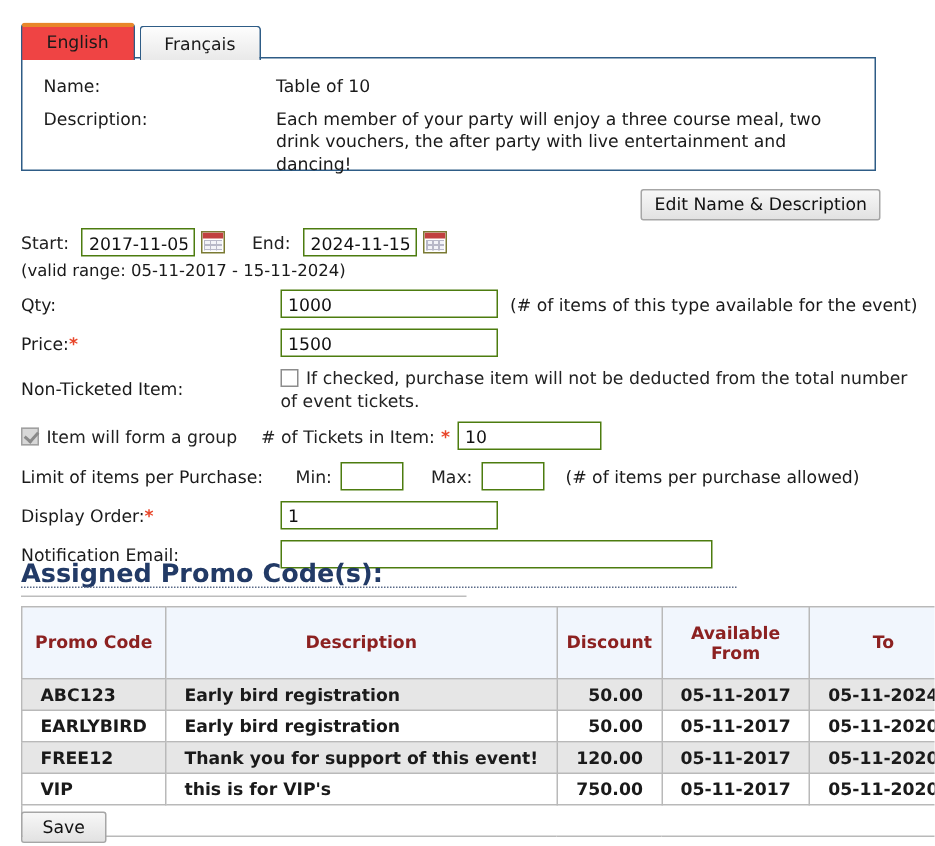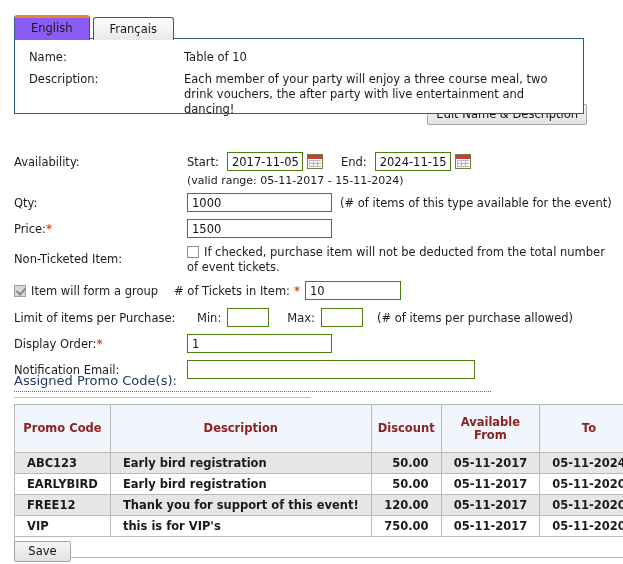--- a/index.html
+++ b/index.html
@@ -34,21 +34,21 @@
     font-size: 11.5px;
     color: #1a1a1a;
     border: 1px solid #2e5c86;
     border-bottom: none;
     border-radius: 3px 3px 0 0;
     margin-right: 3px;
     box-sizing: border-box;
     position: relative;
   }
   .tab.active {
-    background: #8b5cf6;
+    background: #ef4444;
     border-top: 3px solid #e8862a;
     height: 25px;
     line-height: 21px;
     z-index: 4;
   }
   .tab.inactive {
     background: linear-gradient(#fdfdfd, #e9e9e9);
     color: #1a1a1a;
   }
 
@@ -82,21 +82,21 @@
     background: linear-gradient(#f7f7f7, #e2e2e2);
     border: 1px solid #a6a6a6;
     border-radius: 2px;
     padding: 3px 8px 3px 8px;
     cursor: pointer;
     line-height: 13px;
   }
   .edit-btn-wrap {
     position: absolute;
     right: 36px;
-    top: 104px;
+    top: 126px;
   }
 
   
   .form {
     position: absolute;
     left: 14px;
     top: 152px;
     width: 600px;
   }
   .frow {
@@ -193,22 +193,22 @@
     transform: rotate(42deg);
   }
 
   .inline-note { line-height: 15px; display: inline; }
 
   
   .promo-head {
     position: absolute;
     left: 14px;
     top: 373px;
-    font-size: 13px;
-    font-weight: normal;
+    font-size: 17px;
+    font-weight: bold;
     color: #223a66;
   }
   .dotted {
     position: absolute;
     left: 14px;
     top: 391px;
     width: 477px;
     border-top: 1px dotted #5a6a88;
   }
   .rulebar {
@@ -296,21 +296,20 @@
   </div>
 </div>
 
 <div class="edit-btn-wrap">
   <button class="btn">Edit Name &amp; Description</button>
 </div>
 
 <div class="form">
 
   <div class="frow" style="margin-bottom:6px;">
-    <div class="flabel">Availability:</div>
     <div class="fctl">
       <div style="display:flex; align-items:center;">
         <span style="margin-right:8px;">Start:</span>
         <input type="text" class="in-date" value="2017-11-05" style="">
         <span class="cal-icon"></span>
         <span style="margin-left:18px; margin-right:8px;">End:</span>
         <input type="text" class="in-date" value="2024-11-15" style="">
         <span class="cal-icon"></span>
       </div>
       <div class="valid-range">(valid range: 05-11-2017 - 15-11-2024)</div>

